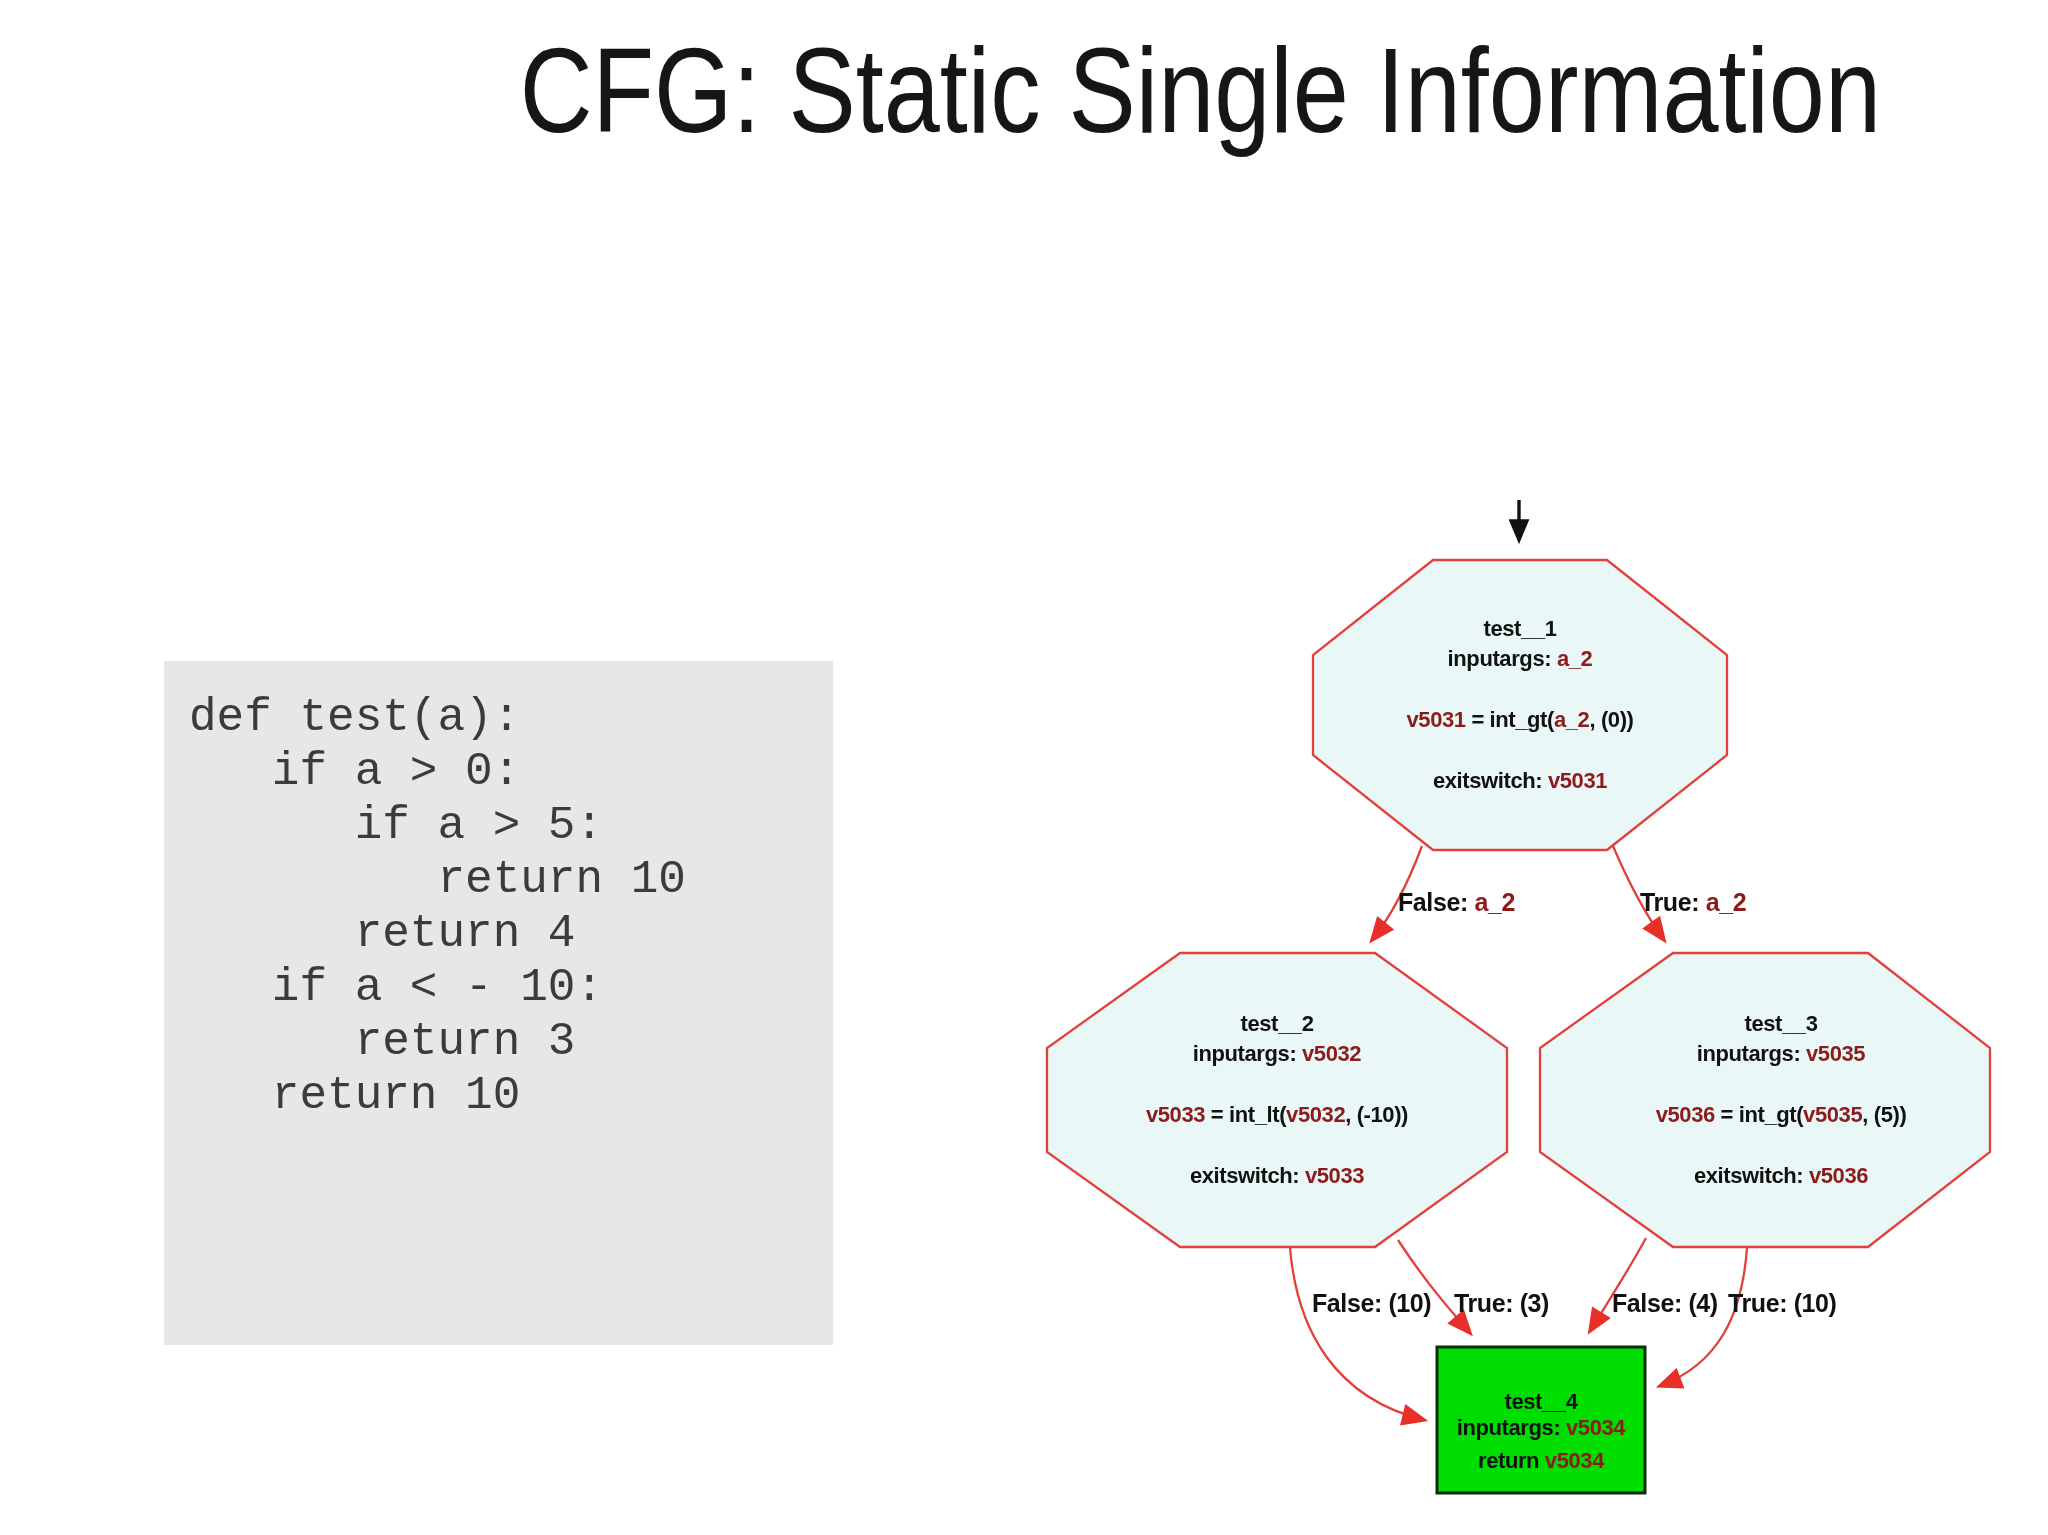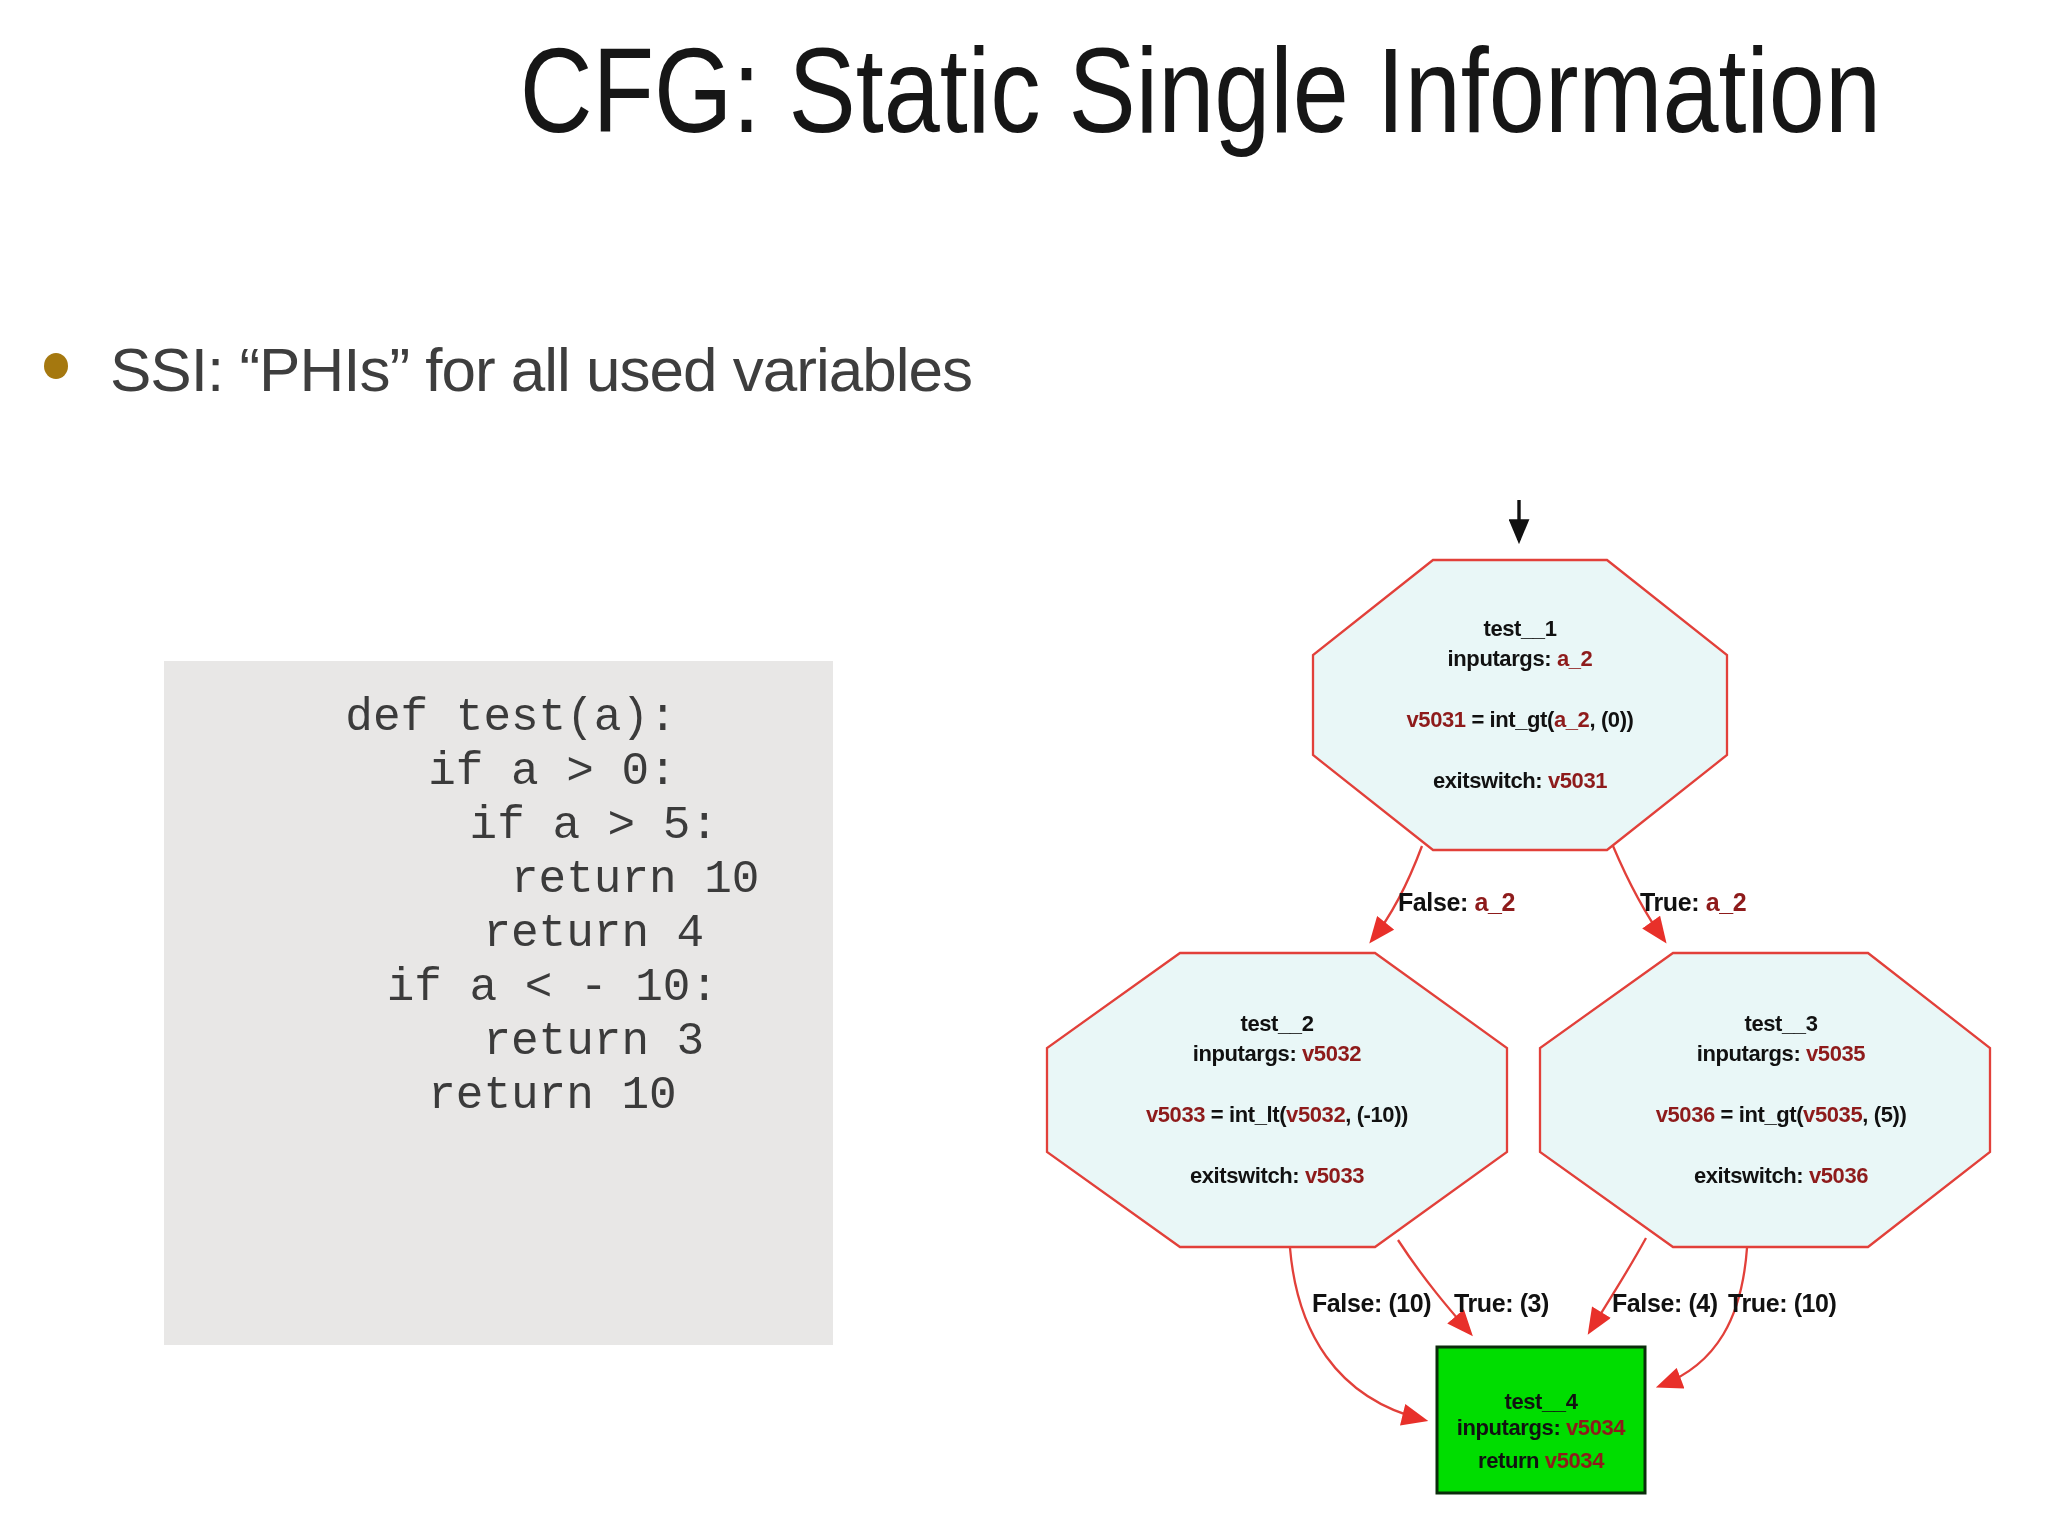--- a/index.html
+++ b/index.html
@@ -23,21 +23,21 @@
     flex:none;width:24px;height:26px;border-radius:50%;
     background:var(--bullet_color);margin:26px 42px 0 0;
   }
   .bullet-text{
     font-size:62px;font-weight:300;letter-spacing:-1px;
     color:var(--text_dark);line-height:86px;
   }
   
   .code-block{
     position:absolute;left:164px;top:661px;width:669px;height:684px;
-    background:var(--code_bg);box-sizing:border-box;padding:30px 0 0 25px;text-align:center;
+    background:var(--code_bg);box-sizing:border-box;padding:30px 0 0 25px;
   }
   .code-block pre{
     margin:0;font-family:"Liberation Mono",monospace;
     font-size:46px;line-height:54px;color:var(--code_text);
   }
   
   svg.cfg{position:absolute;left:0;top:0;width:2048px;height:1535px;}
   .oct{fill:var(--node_fill);stroke:var(--node_border);stroke-width:2.3px;}
   .edge{fill:none;stroke:var(--node_border);stroke-width:2.3px;}
   .entry-line{fill:none;stroke:#111111;stroke-width:3.4px;}
@@ -59,24 +59,20 @@
   }
 </style>
 </head>
 <body>
 
 <div class="slide-title">
   <span>CFG: Static Single Information</span>
 </div>
 
 <div class="bullets">
-  <div class="bullet">
-    <div class="bullet-dot"></div>
-    <div class="bullet-text">SSI: “PHIs” for all used variables</div>
-  </div>
 </div>
 
 <div class="code-block">
   <pre>def test(a):
    if a &gt; 0:
       if a &gt; 5:
          return 10
       return 4
    if a &lt; - 10:
       return 3

